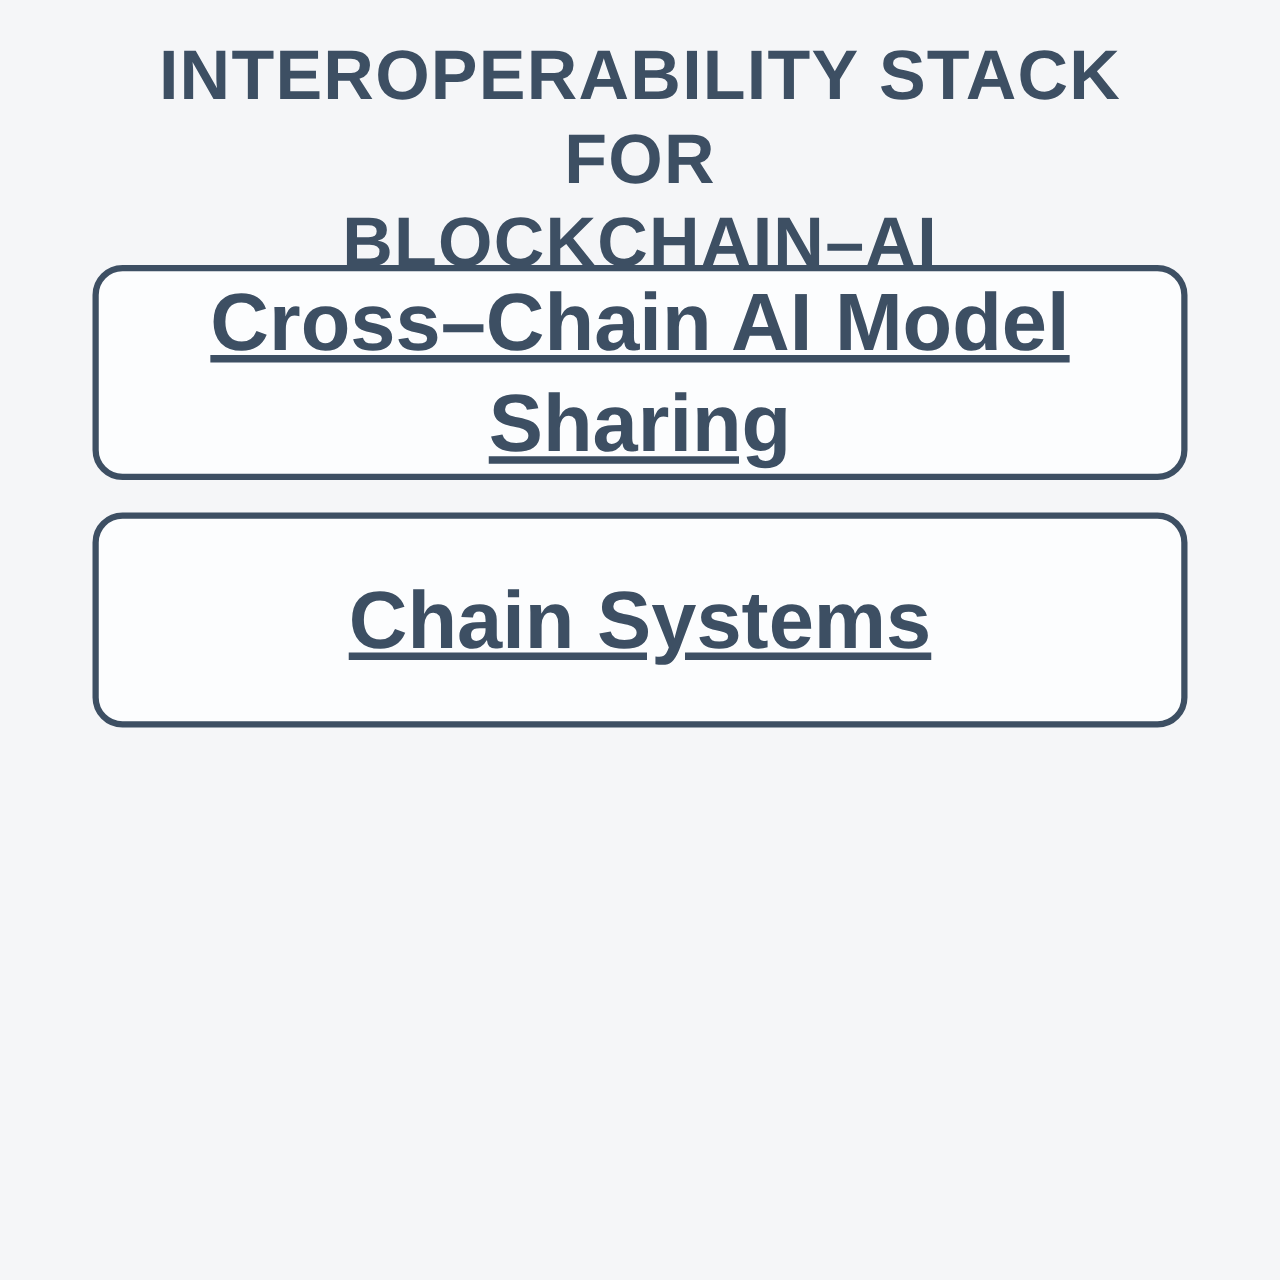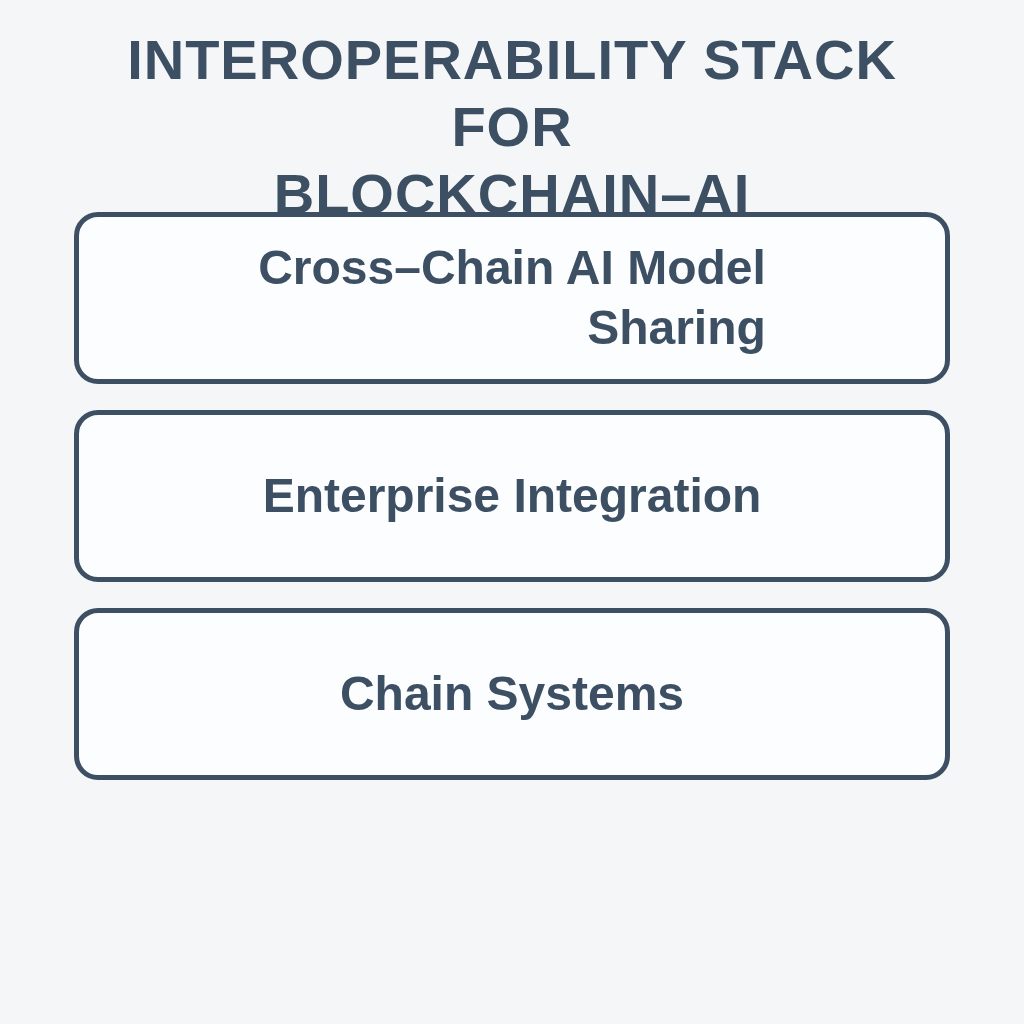--- a/index.html
+++ b/index.html
@@ -43,43 +43,41 @@
   .layer {
     height: 172px;
     background: var(--box-fill);
     border: 5px solid var(--ink);
     border-radius: 24px;
     display: flex;
     align-items: center;
     justify-content: center;
   }
   .layer-label {
-    font-size: 48px;
+    font-size: 65px;
     line-height: 1.25;
     font-weight: bold;
     color: var(--ink);
-    text-align: right;
+    text-align: center;
     white-space: pre-line;
+    text-decoration: underline;
   }
 </style>
 </head>
 <body>
 
 <div class="canvas">
   <h1 class="title">INTEROPERABILITY STACK FOR
 BLOCKCHAIN–AI</h1>
 
   <div class="stack">
     <div class="layer">
       <span class="layer-label">Cross–Chain AI Model
 Sharing</span>
     </div>
 
 
-    <div class="layer">
-      <span class="layer-label">Enterprise Integration</span>
-    </div>
 
     <div class="layer">
       <span class="layer-label">Chain Systems</span>
     </div>
   </div>
 </div>
 
 </body></html>

